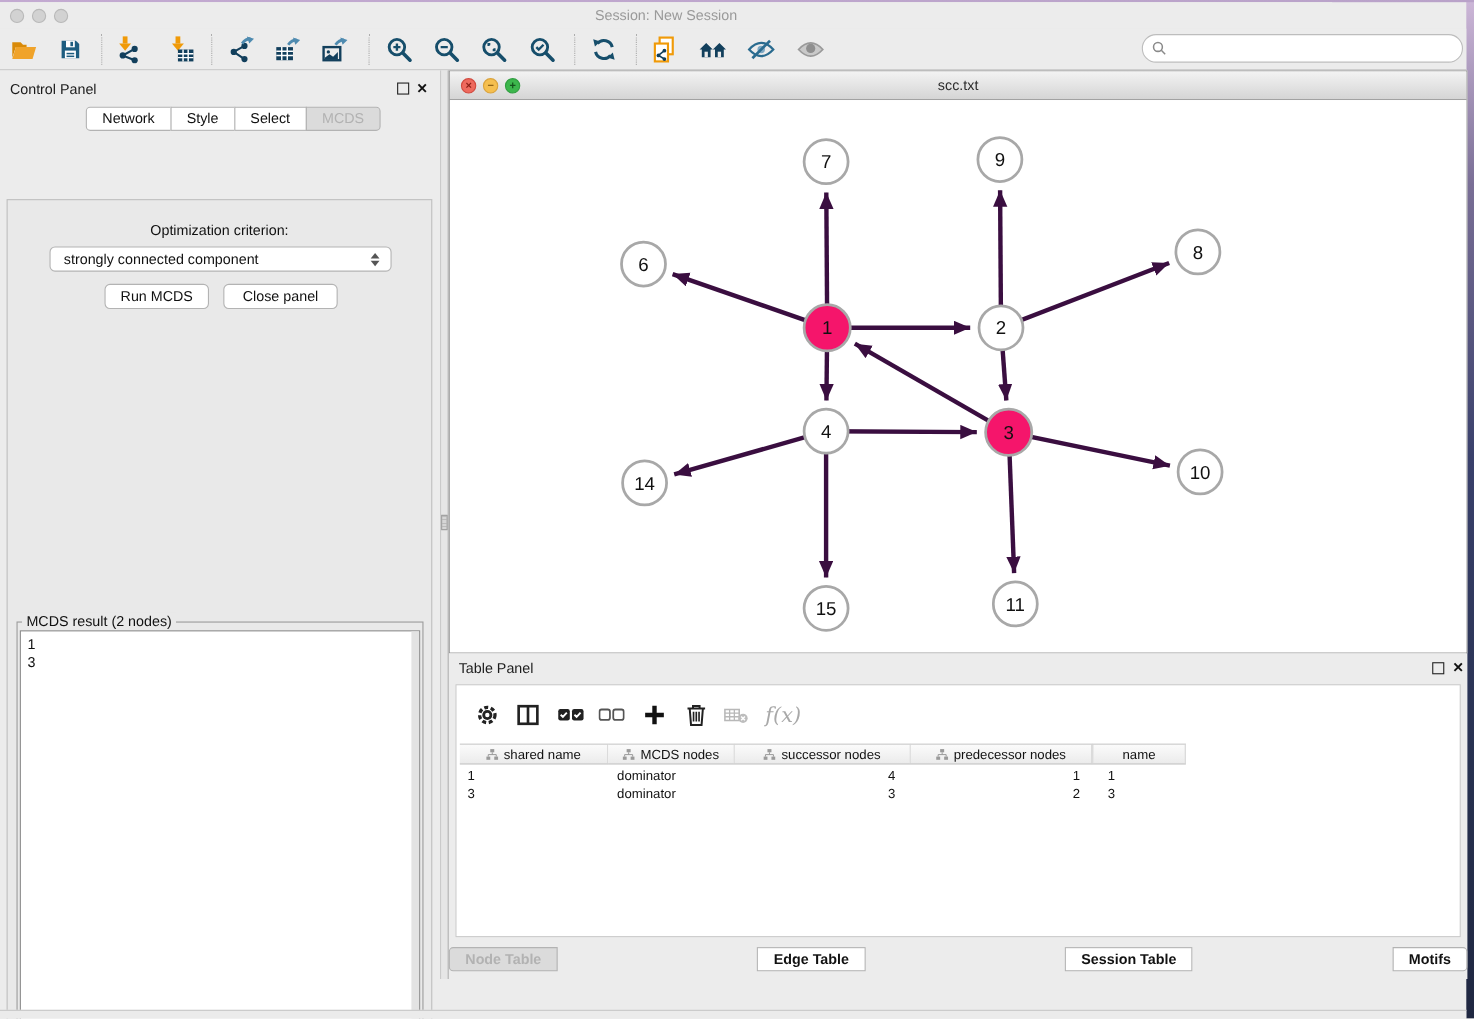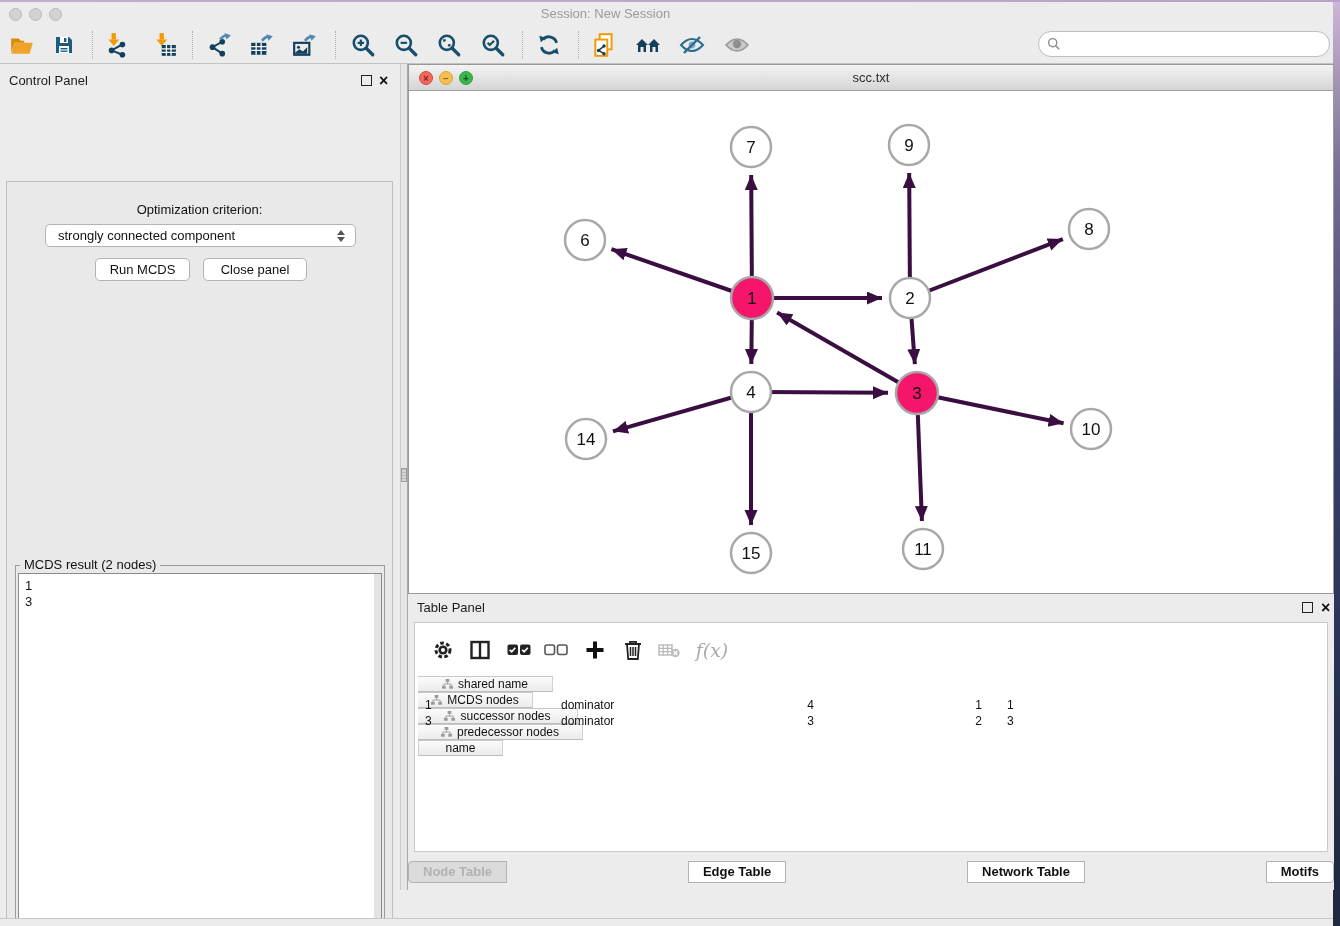--- a/index.html
+++ b/index.html
@@ -65,21 +65,21 @@
   .light.red { background:#ee6a5e; border:1px solid #d2493e; color:#8c1f17; }
   .light.yellow { background:#f5bf4f; border:1px solid #dba33a; color:#8f6316; }
   .light.green { background:#3cb64c; border:1px solid #2f9e3f; color:#14541c; }
   #net-canvas { left:0; top:26px; width:924px; height:502px; background:#fff; }
 
   
   #table-panel { left:408px; top:594px; width:926px; height:296px; background:#ececec; }
   #tp-content { left:6px; top:28px; width:914px; height:230px; background:#fff; border:1px solid #c9c9c9; }
   .tp-tool { position:absolute; top:14px; width:30px; height:26px; display:flex; align-items:center; justify-content:center; }
   #fx-label { font-family:"DejaVu Serif", serif; font-style:italic; font-size:19px; color:#a9a9a9; }
-  #tbl-header { left:3px; top:53px; height:19px; display:flex;flex-direction:column; }
+  #tbl-header { left:3px; top:53px; height:19px; display:flex; }
   .th { position:relative; height:19px; background:linear-gradient(#fbfbfb,#ebebeb); border-right:1px solid #d2d2d2;
      border-top:1px solid #c8c8c8; border-bottom:1px solid #bdbdbd; display:flex; align-items:center; justify-content:center;
      gap:5px; font-size:12px; color:#111; }
   .trow { position:absolute; left:3px; height:16px; display:flex; }
   .td { font-size:12px; color:#111; line-height:16px; }
   #tp-tabs { left:0; right:0; top:267px; display:flex; justify-content:space-between;font-weight:bold; }
 
   
   #status-bar { left:0; top:890px; width:1333px; height:36px; background:#ebebeb; border-top:1px solid #c8c8c8;margin-top:28px; }
   .sb-btn { position:absolute; top:7px; height:24px; background:#fdfdfd; border:1px solid #b3b3b3; border-radius:3px;
@@ -240,20 +240,26 @@
         <path d="M10 10l4 4" stroke="#8a8a8a" stroke-width="1.6"></path>
       </svg>
     <input placeholder="" style="">
   </div>
 </div>
 
 <div class="abs" id="control-panel">
   <div class="abs panel-title" style="left:9px; top:9px">Control Panel</div>
   <div class="abs win-float" style="left:361px; top:11px"></div>
   <div class="abs win-close" style="left:379px; top:11px">×</div>
+  <div class="abs tabrow" style="left:78px; top:33px">
+    <div class="tab first">Network</div>
+    <div class="tab">Style</div>
+    <div class="tab">Select</div>
+    <div class="tab last active">MCDS</div>
+  </div>
   <div class="abs" id="cp-body">
     <div class="abs" id="opt-label">Optimization criterion:</div>
     <div class="abs" id="criterion-select">
       <span>strongly connected component</span>
       <span class="spacer"></span>
       <span class="updown">
           <span class="u"></span>
           <span class="d"></span>
         </span>
     </div>
@@ -441,21 +447,21 @@
       <div class="td" style="width:115px; padding-left:8px">dominator</div>
       <div class="td" style="width:160px; text-align:right; padding-right:14px">3</div>
       <div class="td" style="width:165px; text-align:right; padding-right:11px">2</div>
       <div class="td" style="width:85px; padding-left:14px">3</div>
     </div>
   </div>
 
   <div class="abs tabrow" id="tp-tabs">
     <div class="tab first active">Node Table</div>
     <div class="tab">Edge Table</div>
-    <div class="tab">Network Table</div>
+    <div class="tab">Session Table</div>
     <div class="tab last">Motifs</div>
   </div>
 </div>
 
 <div class="abs" id="status-bar">
   <div class="sb-btn" style="left:10px; width:31px">
     <svg width="18" height="16" viewBox="0 0 18 16">
         <circle cx="2.2" cy="3" r="1.3" fill="#222"></circle>
         <circle cx="2.2" cy="8" r="1.3" fill="#222"></circle>
         <circle cx="2.2" cy="13" r="1.3" fill="#222"></circle>

